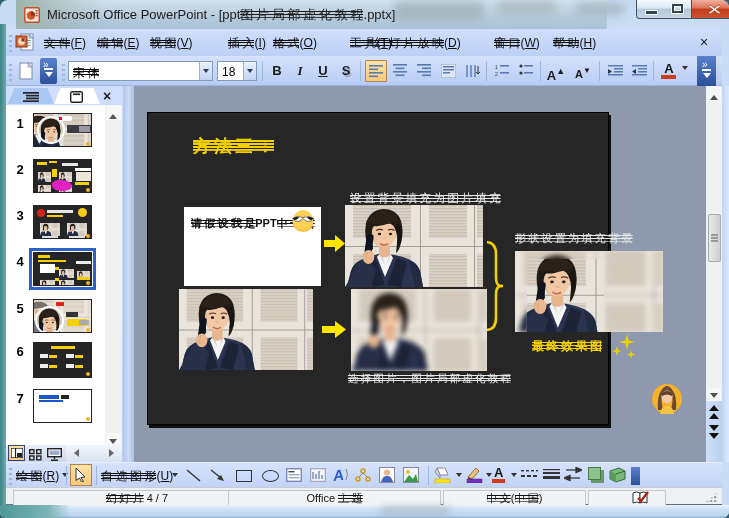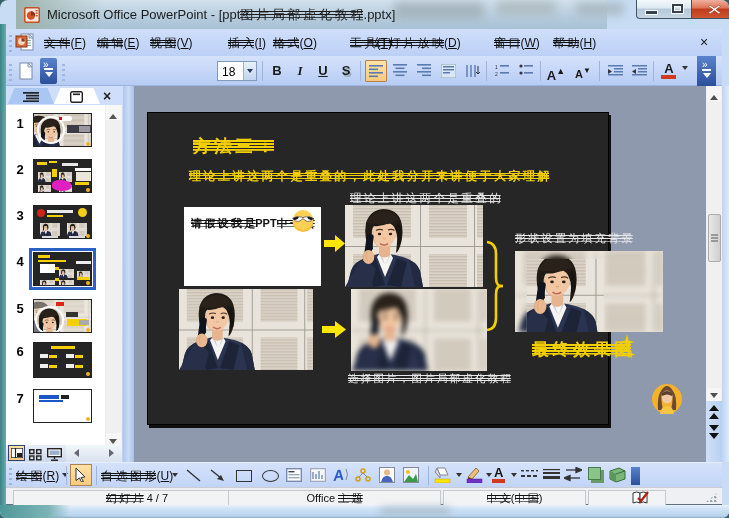--- a/index.html
+++ b/index.html
@@ -171,20 +171,24 @@
   <svg class="abs" style="left:12px;top:6px" width="17" height="18" viewBox="0 0 17 18">
         <rect x="2" y="1" width="12" height="16" fill="#fff" stroke="#7a8aa8"></rect>
         <path d="M10,1 l4,4 h-4 Z" fill="#d8e2f0" stroke="#7a8aa8" stroke-width=".8"></path>
       </svg>
   <div class="abs" style="left:34px;top:2px;width:17px;height:26px;background:linear-gradient(#5a82cc,#2c4f9a);border-radius:2px;color:#fff">
     <div class="abs" style="left:3px;top:1px;font-size:10px;letter-spacing:-1px">»</div>
     <div class="abs" style="left:4px;top:10px;width:9px;height:2px;background:#fff"></div>
     <div class="abs" style="left:4.5px;top:14px;border:4px solid transparent;border-top:5px solid #fff"></div>
   </div>
   <div class="abs grip" style="left:56px;top:5px;height:20px"></div>
+  <div class="combo abs" style="left:62px;width:145px">
+        <span class="cn" style="position:absolute;left:4px;top:3px">宋体</span>
+        <div class="cArrow"></div>
+      </div>
   <div class="combo abs" style="left:211px;width:40px">
         <span style="position:absolute;left:4px;top:3px">18</span>
         <div class="cArrow"></div>
       </div>
   <div class="tsep abs" style="left:256px"></div>
   <div class="tbtn abs" style="left:260px;font-weight:bold">B</div>
   <div class="tbtn abs" style="left:283px;font-style:italic;font-weight:bold;font-family:'Liberation Serif',serif">I</div>
   <div class="tbtn abs" style="left:306px;font-weight:bold;text-decoration:underline">U</div>
   <div class="tbtn abs" style="left:329px;font-weight:bold;text-shadow:1.5px 1.5px 0 #9ab">S</div>
   <div class="tsep abs" style="left:354px"></div>
@@ -452,22 +456,21 @@
      <div class="abs" style="left:60px;top:0;width:56px;height:17px;background:linear-gradient(#f2f6fa,#d8e2ee)">
        <div class="abs" style="left:4px;top:4px;border:4.5px solid transparent;border-right:5px solid #667"></div>
        <div class="abs" style="right:4px;top:4px;border:4.5px solid transparent;border-left:5px solid #667"></div>
      </div>
    </div>
   </div>
   <div id="splitter" class="abs"></div>
   <div id="work" class="abs">
    <div id="slide" class="abs">
     <div class="abs" style="left:45px;top:21px;font-size:17.5px;font-weight:bold;color:#f2cf00"><span class="cn2">方法三：</span></div>
-    <div class="abs" style="left:41px;top:55px;font-size:12px;font-weight:bold;color:#f2cf00"><span class="cn">理论上讲这两个是重叠的，此处我分开来讲便于大家理解</span></div>
-    <div class="abs" style="left:202px;top:78px;font-size:11.5px;color:#e8e8e8"><span class="cn">理论上讲这两个是重叠的</span></div>
+    <div class="abs" style="left:202px;top:78px;font-size:11.5px;color:#e8e8e8"><span class="cn">设置背景填充为图片填充</span></div>
 
     <div class="abs" style="left:36px;top:94px;width:137px;height:79px;background:#fff">
       <div class="abs" style="left:7px;top:9px;font-size:11px;font-weight:bold;color:#111;white-space:nowrap"><span class="cn">请假设我是</span>PPT<span class="cn">中一页</span></div>
     </div>
     <svg class="abs" style="left:143px;top:96px" width="24" height="24" viewBox="0 0 24 24">
             <circle cx="12" cy="12.5" r="10.5" fill="#fbbf3c"></circle>
             <circle cx="12" cy="11" r="10" fill="#fcd053"></circle>
             <path d="M1.5,9.5 Q6,6 11,8.2 Q12,9.4 13,8.2 Q18,6 22.5,9.5 Q20,13 16.5,12.4 Q13.5,11.8 12.6,9.8 Q12,9.2 11.4,9.8 Q10.5,11.8 7.5,12.4 Q4,13 1.5,9.5 Z" fill="#fff" stroke="#444" stroke-width=".7"></path>
             <path d="M2,9.3 Q5,7.5 8,8.2 Q6,11.5 3.5,11 Q2.5,10.4 2,9.3 Z" fill="#111"></path>
             <path d="M22,9.3 Q19,7.5 16,8.2 Q18,11.5 20.5,11 Q21.5,10.4 22,9.3 Z" fill="#111"></path>
@@ -488,21 +491,21 @@
     <div class="abs" style="left:367px;top:104px;font-size:11px;color:#e8e8e8;line-height:14px"><br><span class="cn">形状设置为填充背景</span></div>
 
     <div class="photo" style="left:367px;top:138px;width:148px;height:81px">
       <svg width="148" height="81" viewBox="0 0 138 76" preserveAspectRatio="none" style="filter:blur(2.5px)">
               <use href="#ppl"></use>
             </svg>
       <svg class="abs" style="left:0;top:0;clip-path:polygon(8% 10%,60% 10%,60% 100%,8% 100%)" width="148" height="81" viewBox="0 0 138 76" preserveAspectRatio="none">
               <use href="#ppl"></use>
             </svg>
     </div>
-    <div class="abs" style="left:384px;top:225px;font-size:17px;font-weight:bold;color:#f2cf00"><span class="cn2">最终效果图</span></div>
+    <div class="abs" style="left:384px;top:225px;font-size:12px;font-weight:bold;color:#f2cf00"><span class="cn2">最终效果图</span></div>
     <svg class="abs" style="left:461px;top:221px" width="32" height="26" viewBox="0 0 32 26">
             <g fill="#f2cf00">
               <path d="M18,0 l1.6,6.4 L26,8 l-6.4,1.6 L18,16 l-1.6,-6.4 L10,8 l6.4,-1.6 Z"></path>
               <path d="M8,12 l1.1,3.9 L13,17 l-3.9,1.1 L8,22 l-1.1,-3.9 L3,17 l3.9,-1.1 Z"></path>
               <path d="M22,16 l1,3.5 L26.5,20.5 l-3.5,1 L22,25 l-1,-3.5 L17.5,20.5 l3.5,-1 Z"></path>
             </g>
           </svg>
 
     <div class="photo" style="left:31px;top:176px;width:134px;height:81px"><svg width="134" height="81" viewBox="0 0 138 82" preserveAspectRatio="none">
               <use href="#ppl"></use>

